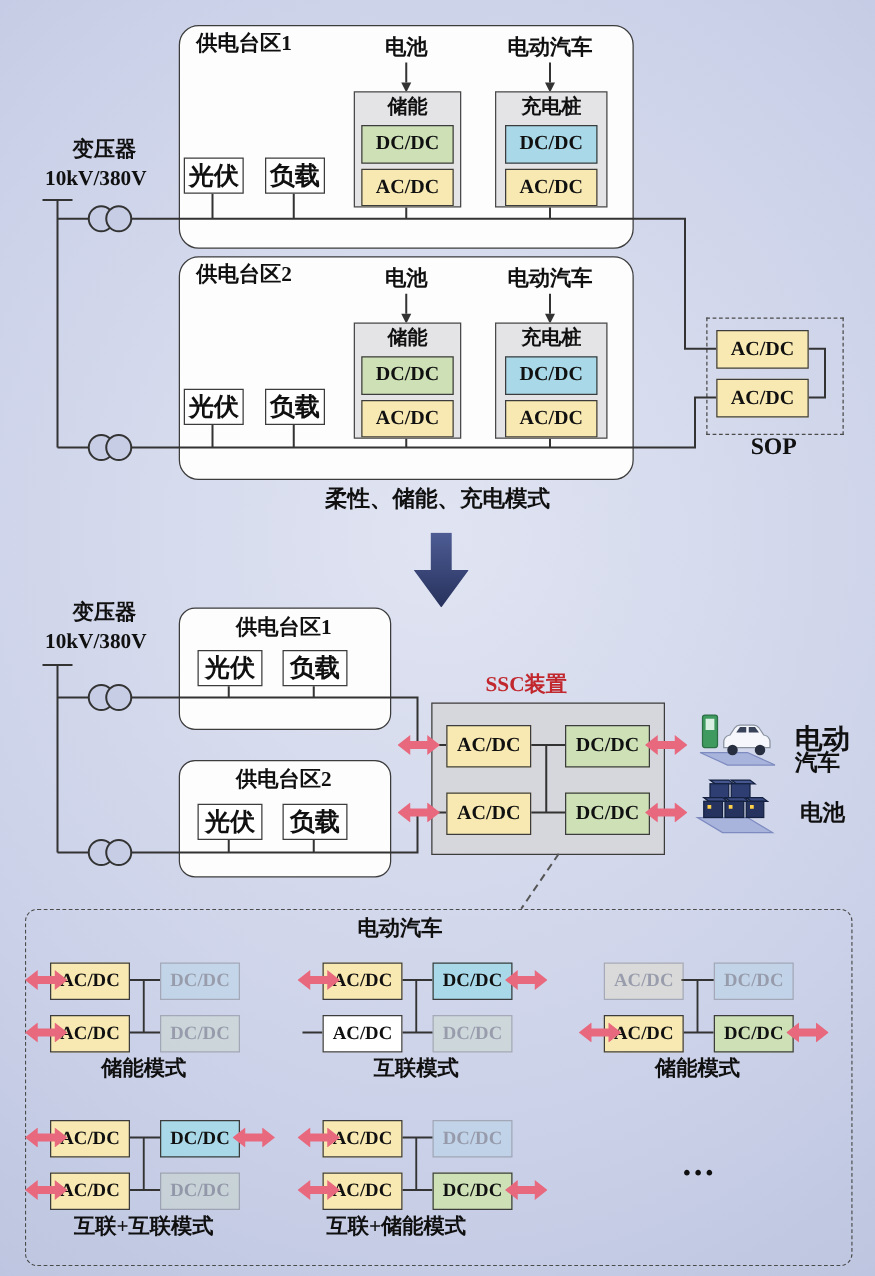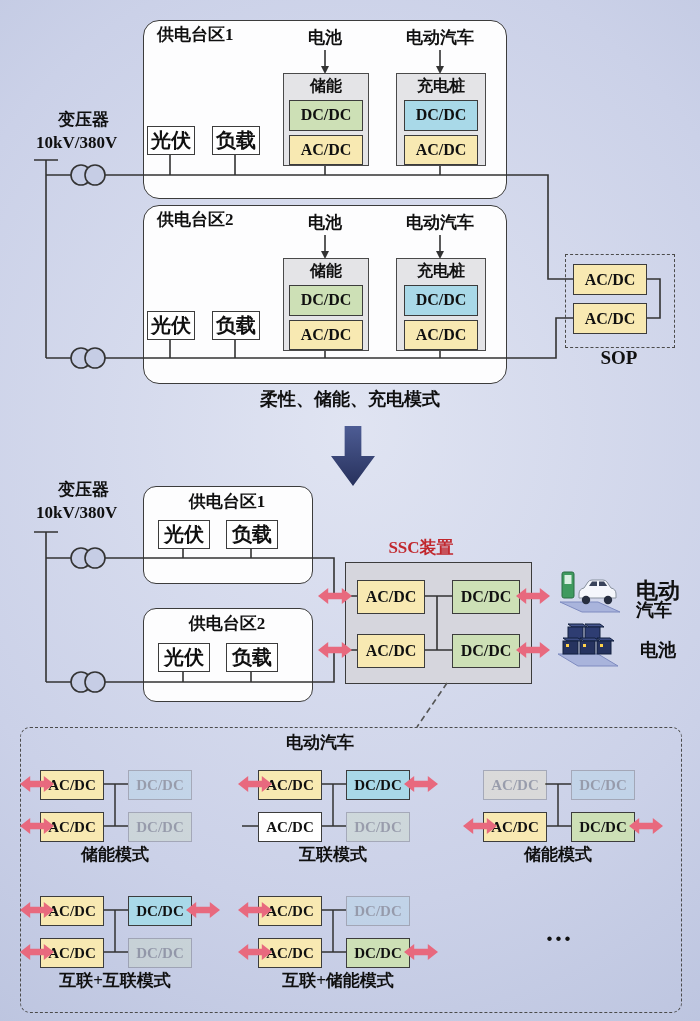--- a/index.html
+++ b/index.html
@@ -222,16 +222,16 @@
   <div class="arr" style="left:186px;top:902px"></div>
   <div class="lbl lblc" style="left:115px;top:971px">互联+互联模式</div>
 
   <div class="conv mconv yellow" style="left:258px;top:896px">AC/DC</div>
   <div class="conv mconv cyan faded" style="left:346px;top:896px">DC/DC</div>
   <div class="conv mconv yellow" style="left:258px;top:938px">AC/DC</div>
   <div class="conv mconv green" style="left:346px;top:938px">DC/DC</div>
   <div class="arr" style="left:238px;top:902px"></div>
   <div class="arr" style="left:238px;top:944px"></div>
   <div class="arr" style="left:404px;top:944px"></div>
-  <div class="lbl lblc" style="left:338px;top:971px">互联+储能模式</div>
+  <div class="lbl lblc" style="left:317px;top:971px">互联+储能模式</div>
 
   <div class="dots" style="left:546px;top:916px">...</div>
 </div>
 
 </body></html>

